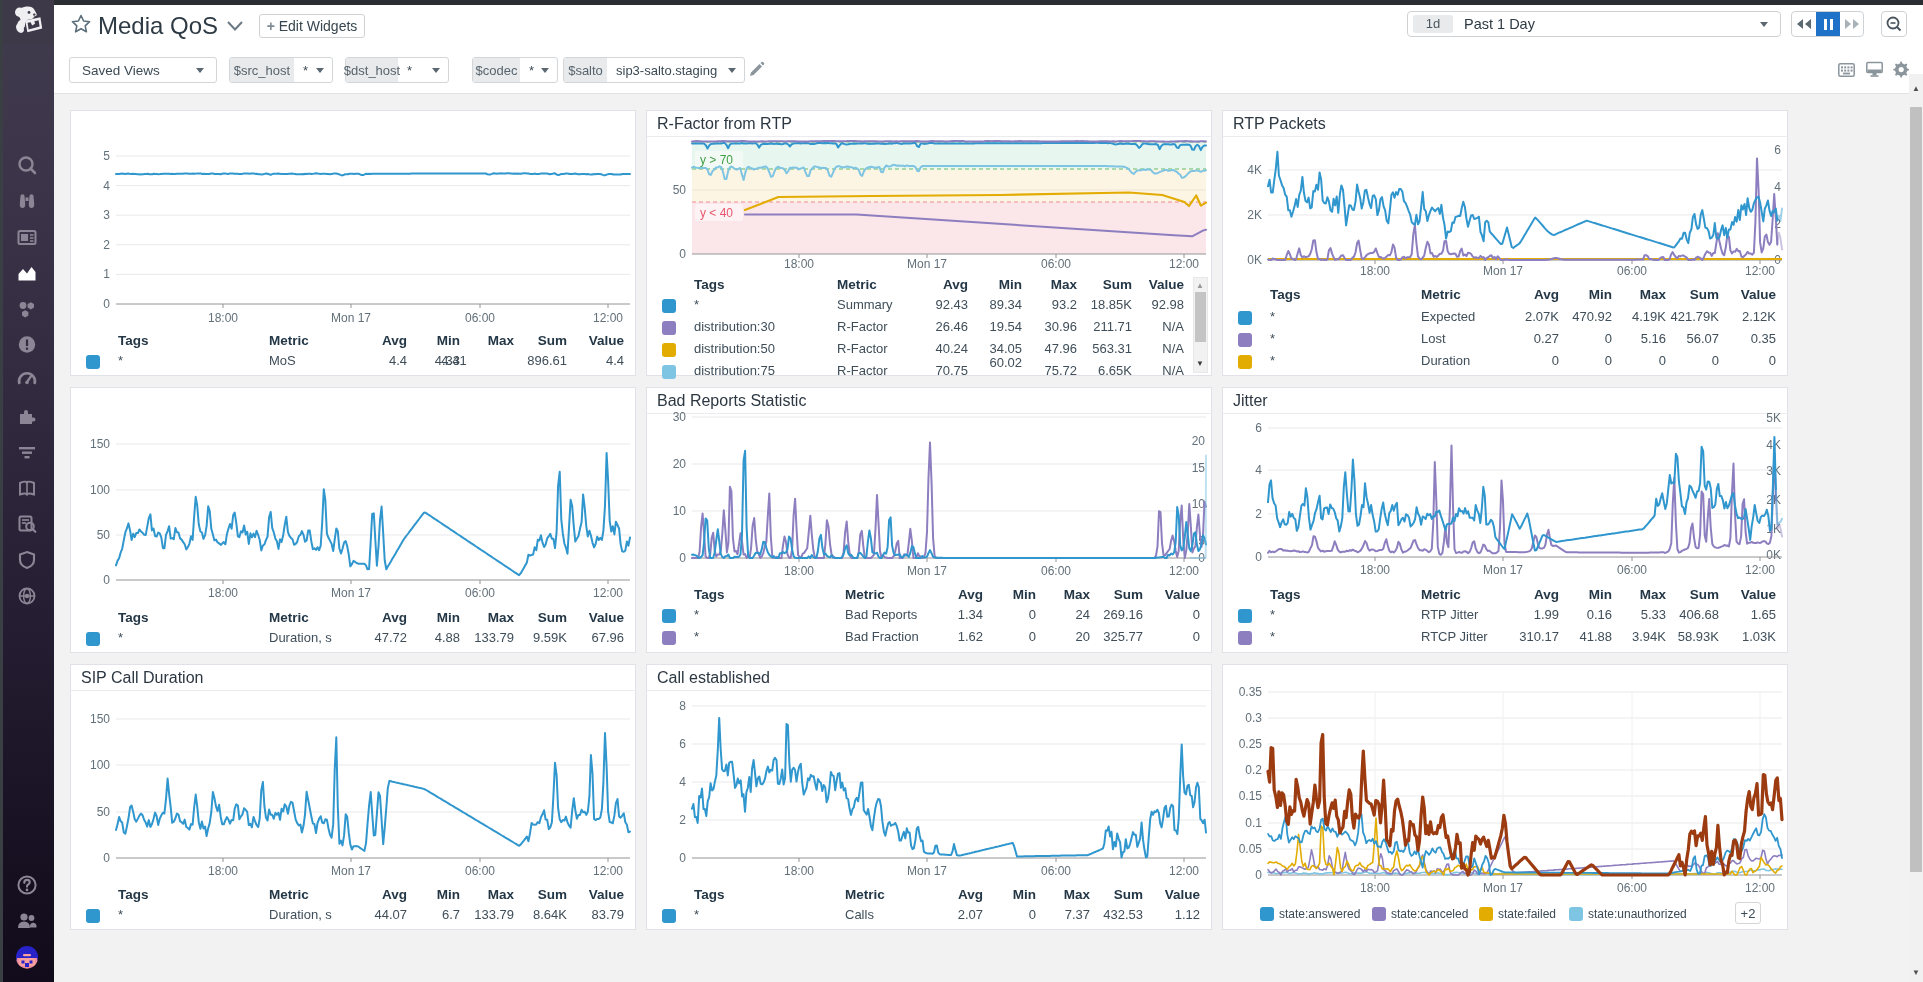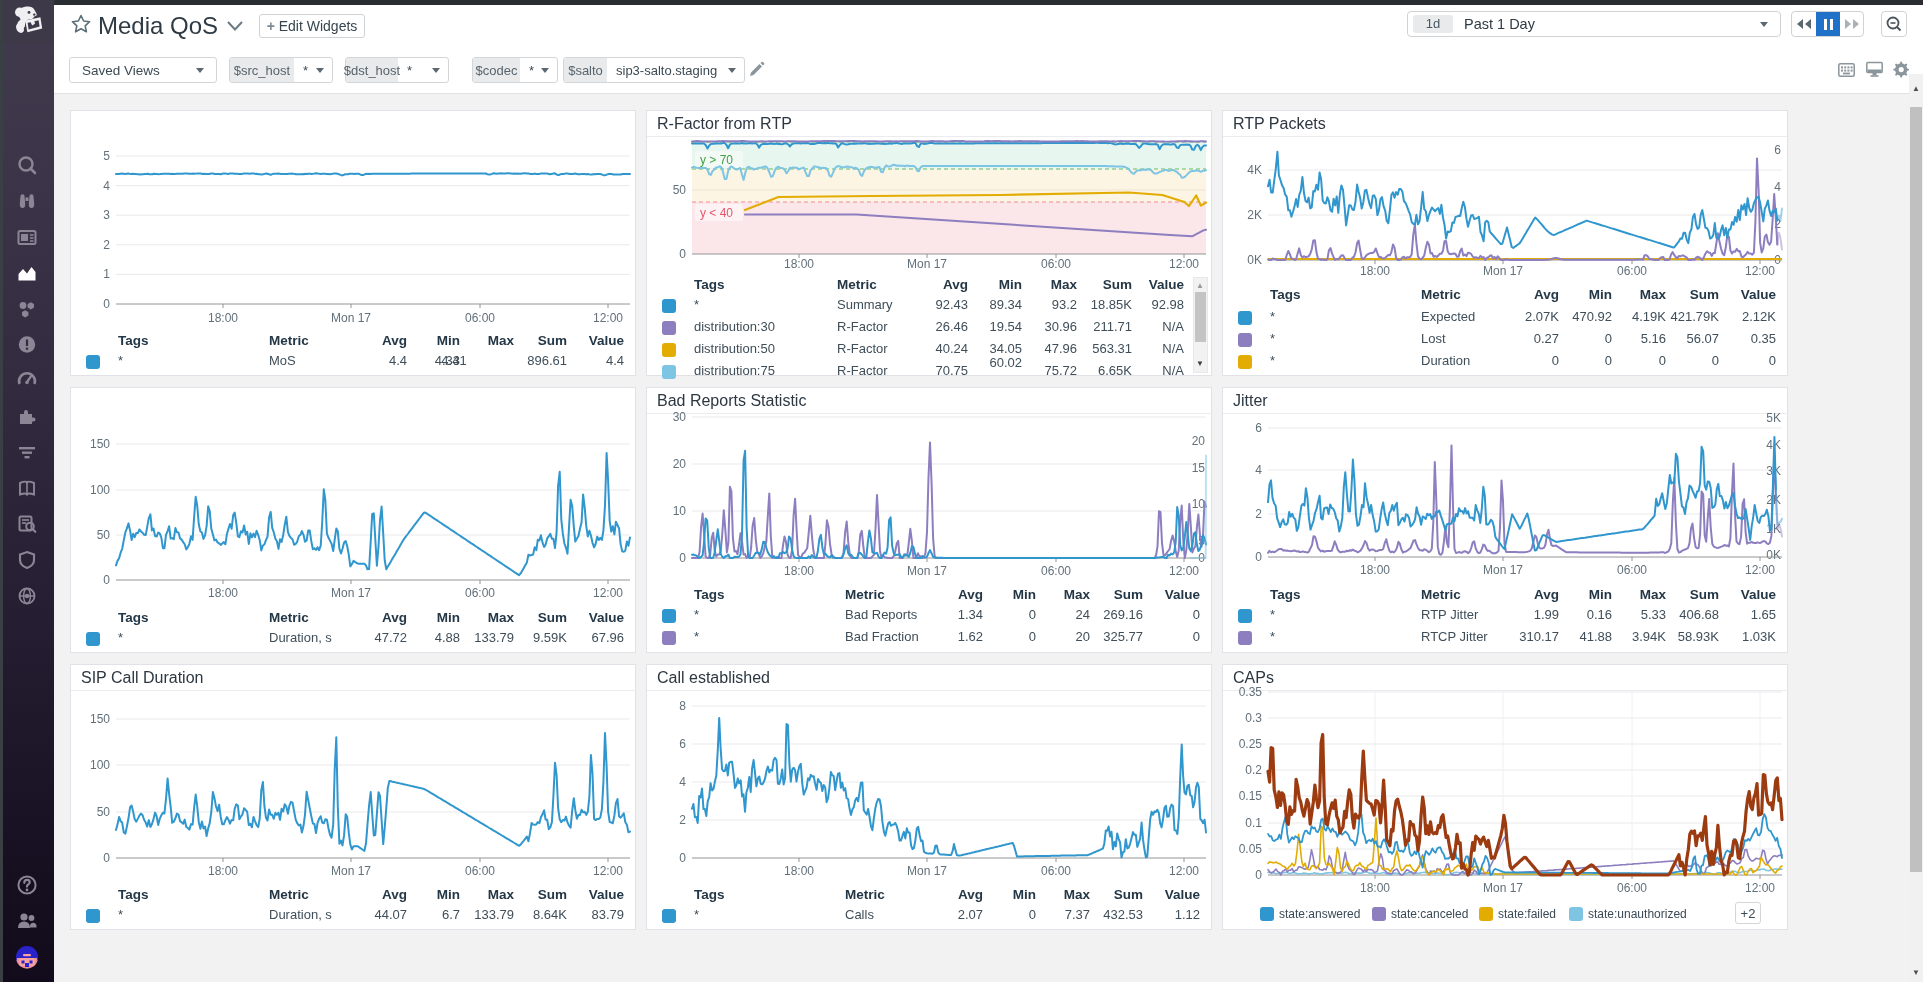--- a/index.html
+++ b/index.html
@@ -582,21 +582,20 @@
     <div class="sw" style="left:15px;top:244px;background:#3096ce"></div>
     <div class="td" style="left:47px;top:242px">*</div>
     <div class="td" style="left:198px;top:242px">Calls</div>
     <div class="td" style="right:228px;top:242px;text-align:right">2.07</div>
     <div class="td" style="right:175px;top:242px;text-align:right">0</div>
     <div class="td" style="right:121px;top:242px;text-align:right">7.37</div>
     <div class="td" style="right:68px;top:242px;text-align:right">432.53</div>
     <div class="td" style="right:11px;top:242px;text-align:right">1.12</div>
   </div>
 <div class="panel" style="left:1222px;top:664px">
-    <div class="ptitle">CAPs</div>
     <svg style="position:absolute;left:0;top:0" width="566" height="266" viewBox="0 0 566 266" font-family="Liberation Sans,sans-serif">
       <line x1="45.0" y1="27" x2="559.0" y2="27" stroke="#e9e9ec" stroke-width="1"></line>
       <text x="39.0" y="31" text-anchor="end" font-size="12" fill="#62707a">0.35</text>
       <line x1="45.0" y1="53" x2="559.0" y2="53" stroke="#e9e9ec" stroke-width="1"></line>
       <text x="39.0" y="57" text-anchor="end" font-size="12" fill="#62707a">0.3</text>
       <line x1="45.0" y1="79" x2="559.0" y2="79" stroke="#e9e9ec" stroke-width="1"></line>
       <text x="39.0" y="83" text-anchor="end" font-size="12" fill="#62707a">0.25</text>
       <line x1="45.0" y1="105" x2="559.0" y2="105" stroke="#e9e9ec" stroke-width="1"></line>
       <text x="39.0" y="109" text-anchor="end" font-size="12" fill="#62707a">0.2</text>
       <line x1="45.0" y1="131" x2="559.0" y2="131" stroke="#e9e9ec" stroke-width="1"></line>

